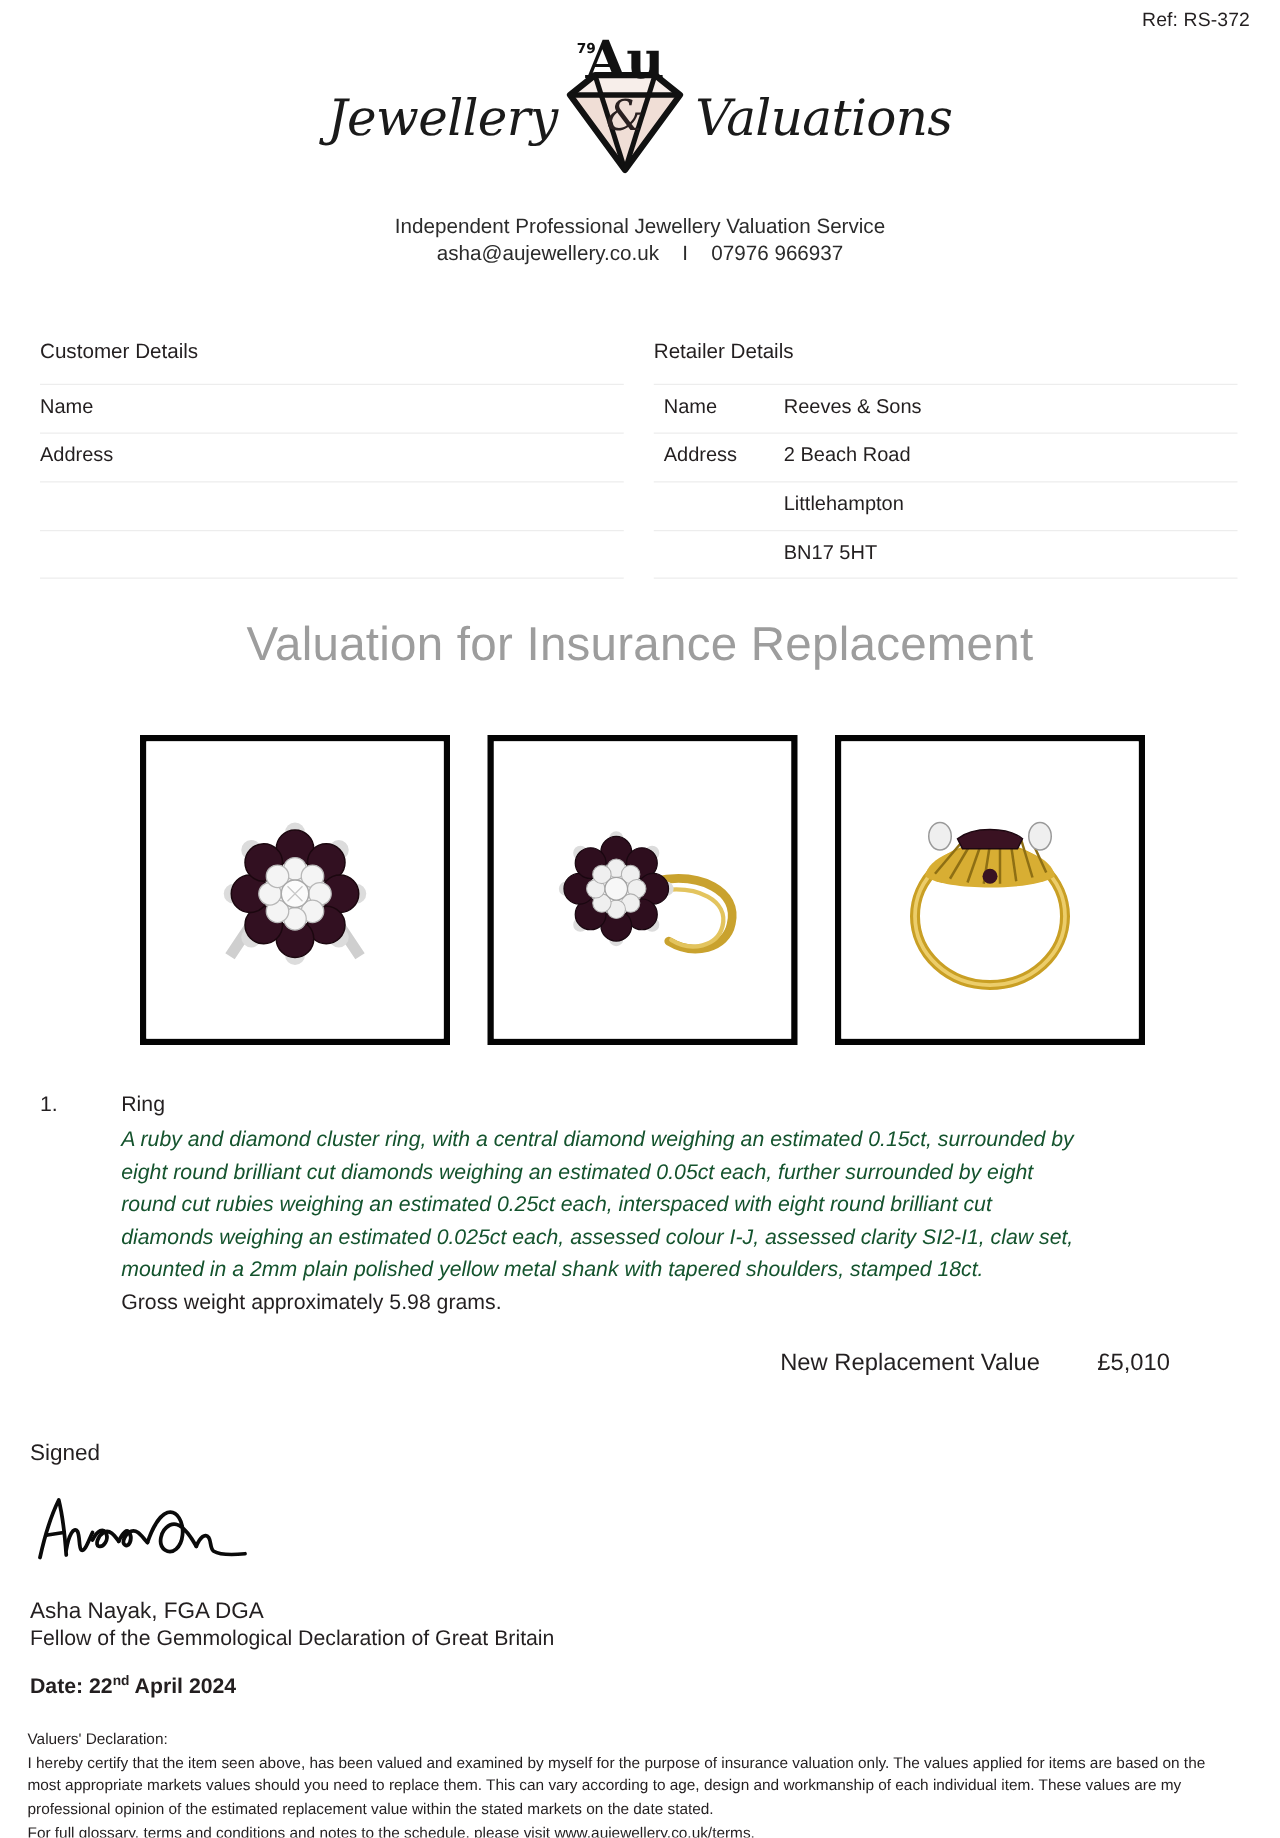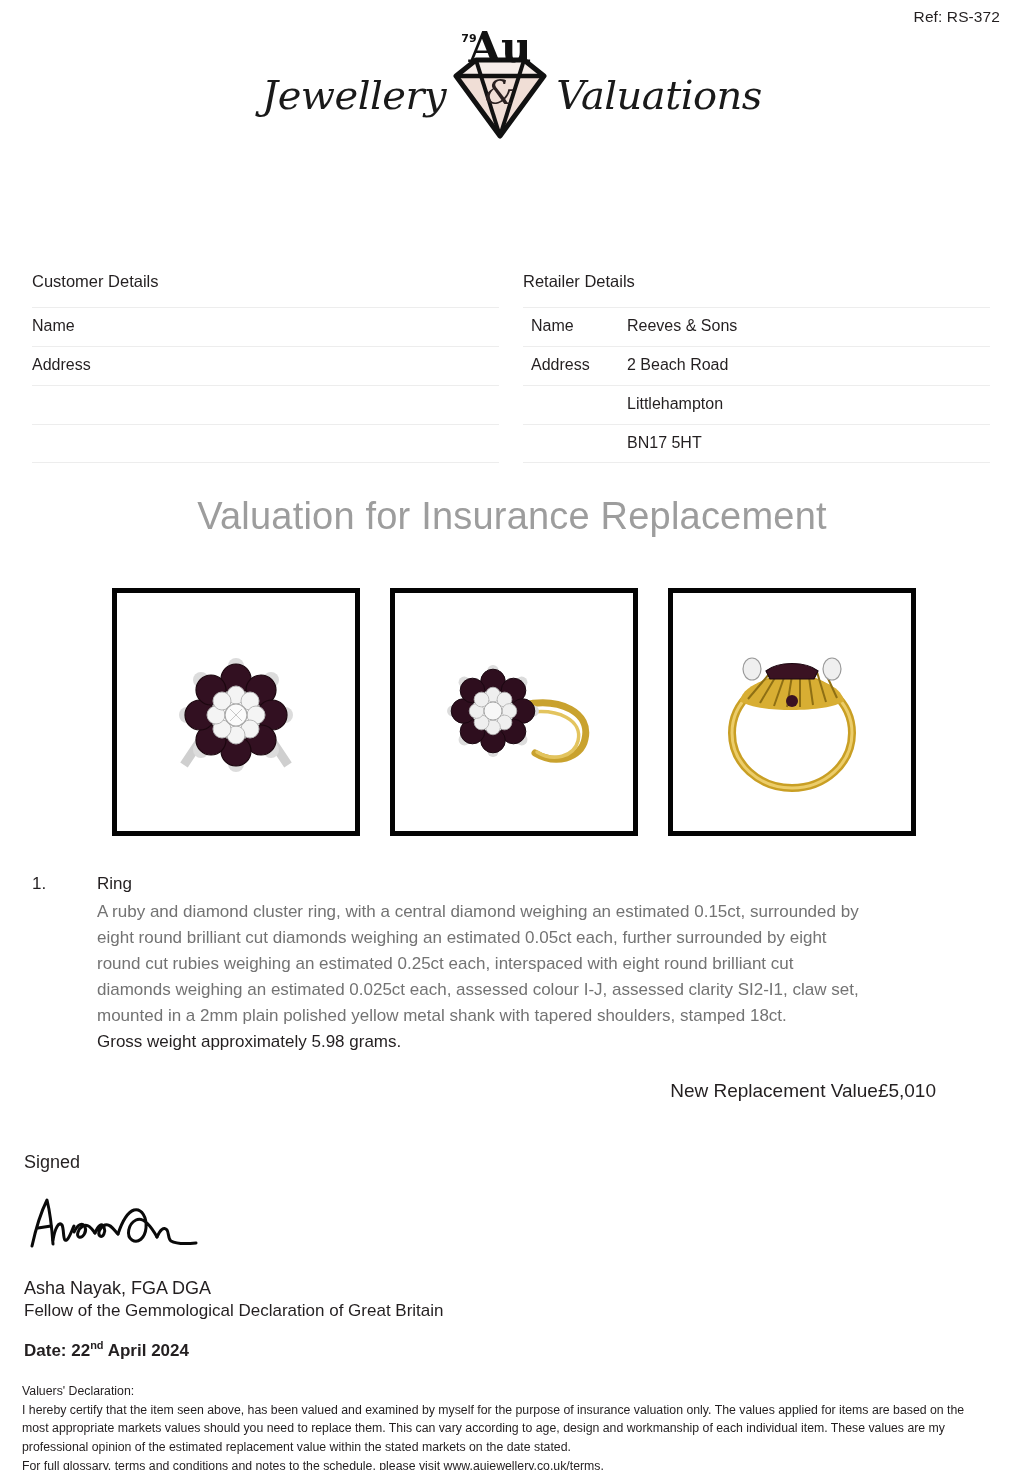--- a/index.html
+++ b/index.html
@@ -161,44 +161,45 @@
     flex: 0 0 auto;
   }
   .item-body { flex: 1 1 auto; }
   .item-name {
     font-size: 17px;
     color: #231f20;
     margin-bottom: 5px;
   }
   .item-desc {
     font-size: 17px;
-    color: #737373;
+    color: #14532d;
     line-height: 1.53;
     max-width: 770px;
+    font-style: italic;
   }
   .item-weight {
     font-size: 17px;
     color: #231f20;
     line-height: 1.53;
   }
 
   .value-row {
     position: absolute;
     top: 1080px;
     left: 0;
     width: 1024px;
     padding-right: 88px;
     box-sizing: border-box;
     display: flex;
     justify-content: flex-end;
     align-items: baseline;
     font-size: 19px;
     color: #231f20;
   }
-  .value-label { }
+  .value-label { margin-right: 46px; }
 
   
   .signed-label {
     position: absolute;
     top: 1152px;
     left: 24px;
     font-size: 18px;
     color: #231f20;
   }
   .signature {
@@ -275,20 +276,26 @@
 
         <text x="64" y="74" font-family="DejaVu Serif, serif" font-style="italic" font-size="34" fill="#2a2020" text-anchor="middle">&amp;</text>
       </svg>
     </span>
 
     <span class="logo-word right">Valuations</span>
   </div>
 </div>
 
 <div class="tagline">
+  <span>Independent Professional Jewellery Valuation Service</span>
+  <span class="contact">
+    <span>asha@aujewellery.co.uk</span>
+    <span class="sep">I</span>
+    <span>07976 966937</span>
+  </span>
 </div>
 
 <div class="details">
 
   <div class="details-col customer">
     <div class="details-title">Customer Details</div>
     <div class="drow">
       <span class="dlabel">Name</span>
       <span class="dvalue"></span>
     </div>

